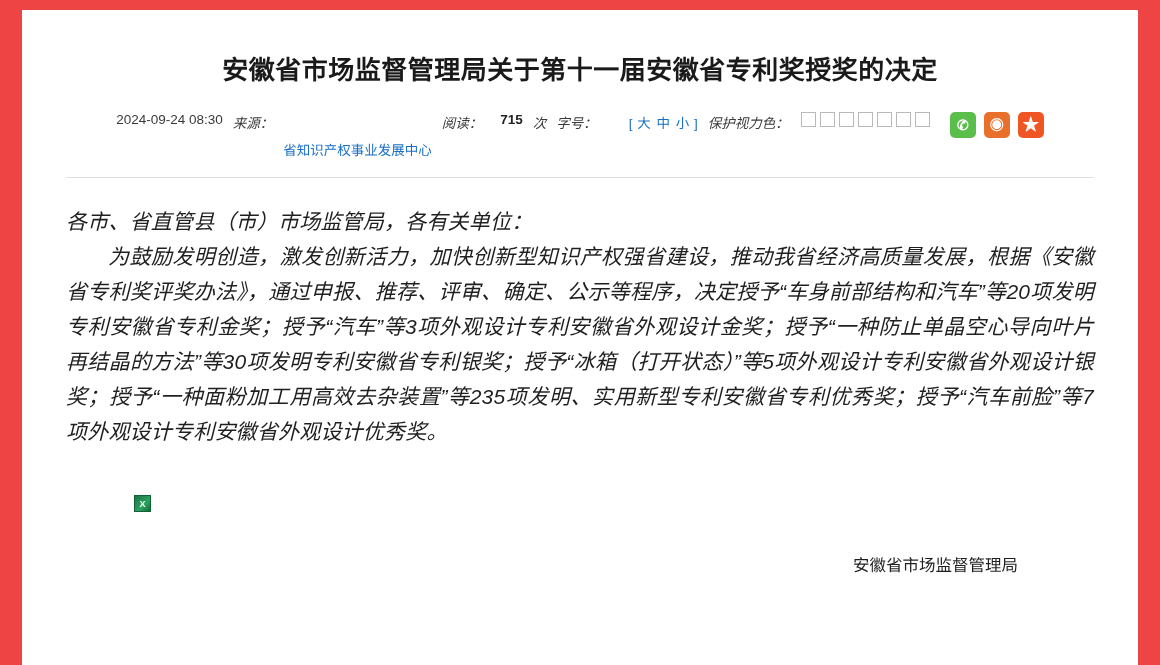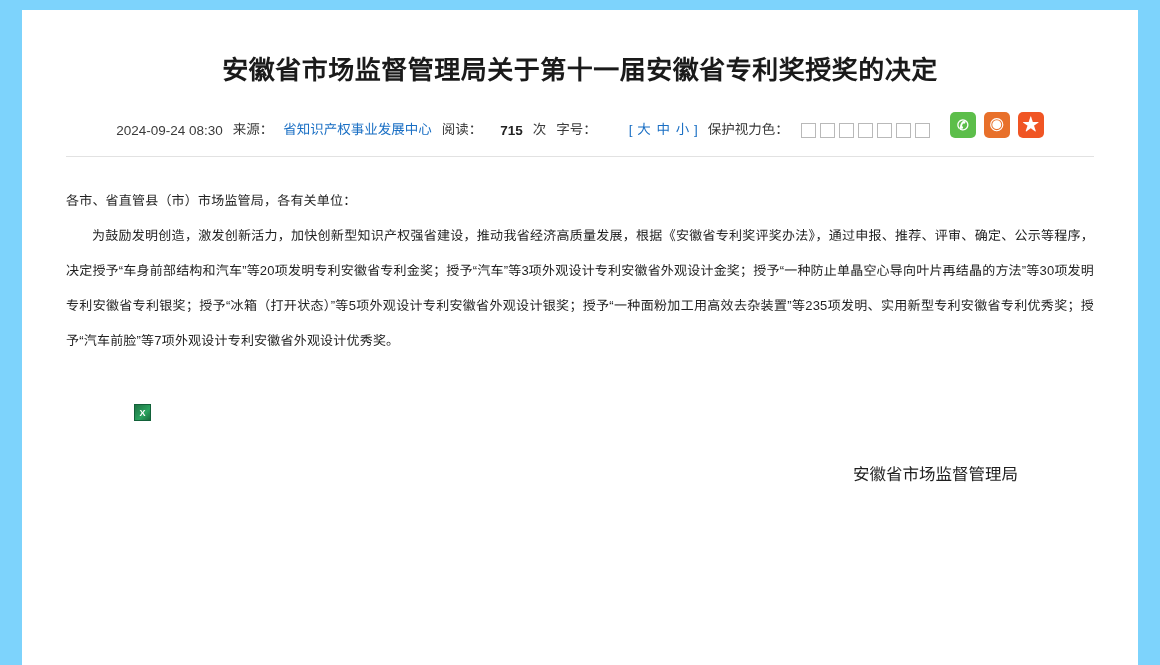--- a/index.html
+++ b/index.html
@@ -5,21 +5,21 @@
   html, body {
     margin: 0;
     padding: 0;
     background: #f0f0f0;
     font-family: "Liberation Sans", sans-serif;
   }
   #page {
     position: relative;
     width: 1160px;
     height: 665px;
-    background: #7dd3fc;
+    background: #ef4444;
     overflow: hidden;
   }
   .article {
     position: absolute;
     left: 22px;
     top: 10px;
     width: 1116px;
     min-height: 655px;
     background: #ffffff;
     box-sizing: border-box;
@@ -29,32 +29,33 @@
     text-align: center;
     font-size: 26px;
     font-weight: bold;
     color: #1a1a1a;
     line-height: 40px;
     margin: 14px 0 0 0;
     letter-spacing: 0.5px;
   }
   .meta-bar {
     display: flex;
-    align-items: flex-end;
+    align-items: flex-start;
     justify-content: center;
     gap: 10px;
     margin-top: 22px;
     font-size: 13.5px;
     color: #444;
     flex-wrap: nowrap;
   }
   .meta-date { color: #3a3a3a; }
-  .meta-label { color: #3a3a3a; }
+  .meta-label { color: #3a3a3a; font-style: italic; }
   .meta-source {
     color: #1a6fc4;
+    margin-top: 27px;
   }
   .meta-read-count { font-weight: bold; color: #222; margin-left: 8px; }
   .font-size-group { color: #1a6fc4; padding-left: 22px; }
   .font-size-group .bracket { color: #1a6fc4; }
   .fs-link {
     color: #1a6fc4;
     cursor: pointer;
     padding: 0 1px;
   }
   .eye-colors {
@@ -90,25 +91,26 @@
   }
   .ico-wechat { background: #5cbe4a; }
   .ico-weibo  { background: #e8702a; }
   .ico-star   { background: #f05524; font-size: 16px; }
   .divider {
     margin-top: 18px;
     border-top: 1px solid #e2e2e2;
   }
   .body-text {
     margin-top: 26px;
-    font-size: 13px;
+    font-size: 21px;
     color: #1f1f1f;
     line-height: 35px;
     text-align: justify;
     letter-spacing: 0.2px;
+    font-style: italic;
   }
   .body-text p { margin: 0; }
   .body-text p.indent { text-indent: 2em; }
   .attachment {
     margin-top: 46px;
     display: flex;
     align-items: center;
     font-size: 15.5px;
     color: #1f1f1f;
     padding-left: 68px;

